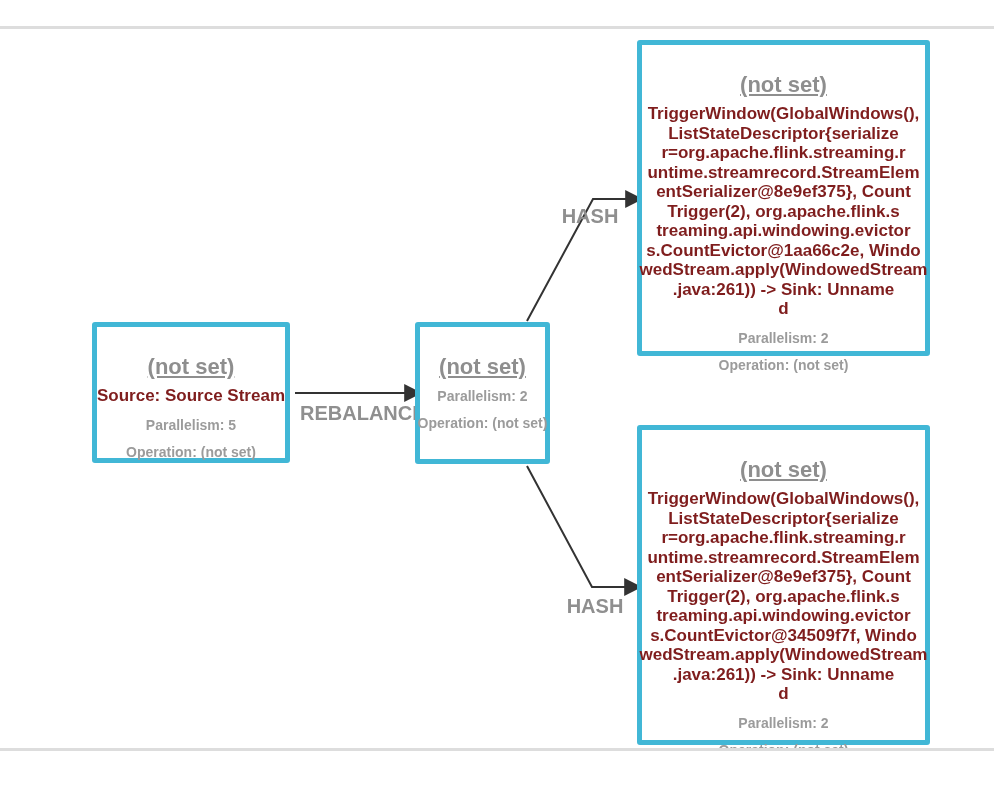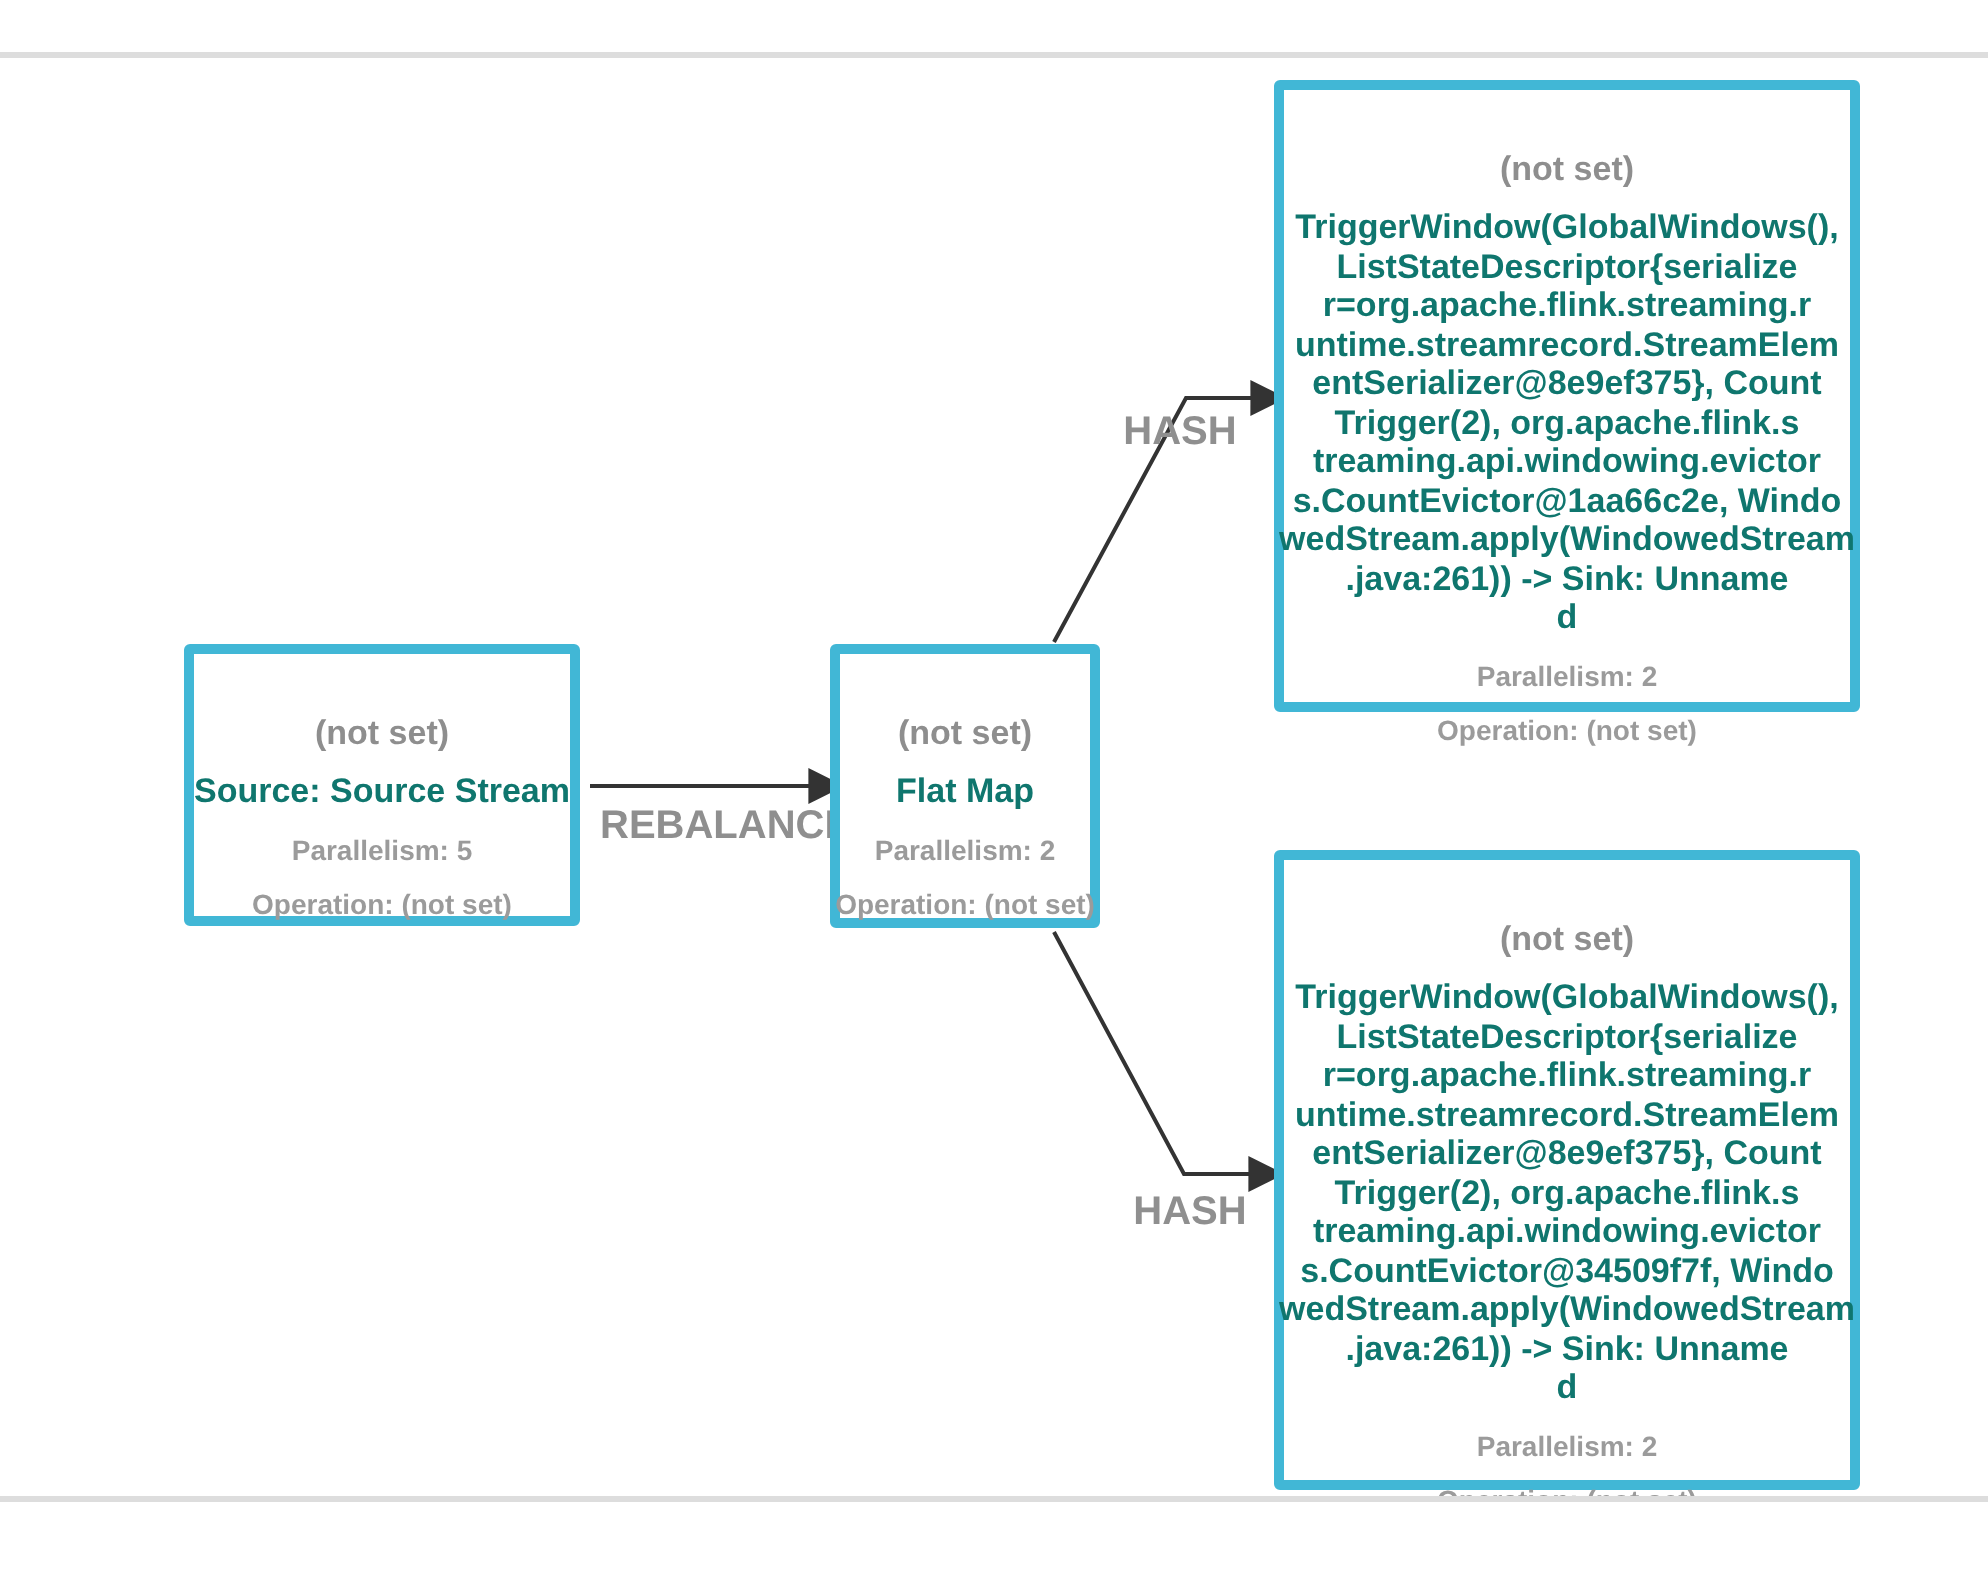--- a/index.html
+++ b/index.html
@@ -72,31 +72,32 @@
     flex-direction: column;
     align-items: center;
     overflow: visible;
   }
   .node-source     { left: 92px;  top: 322px; width: 198px; height: 141px; }
   .node-flatmap    { left: 415px; top: 322px; width: 135px; height: 142px; }
   .node-window-top    { left: 637px; top: 40px;  width: 293px; height: 316px; }
   .node-window-bottom { left: 637px; top: 425px; width: 293px; height: 320px; }
   .node-title {
     margin-top: 30px;
-    font-size: 17px;
+    font-size: 22px;
     line-height: 20px;
     color: var(--title-color, #8e8e8e);
     white-space: nowrap;
     text-align: center;
+    text-decoration: underline;
   }
   .node-name {
     margin-top: 9px;
     font-size: 17px;
     line-height: 19.5px;
-    color: #0f766e;
+    color: #7f1d1d;
     white-space: pre-line;
     text-align: center;
     min-width: 320px; 
   }
   .node-meta {
     margin-top: 12px;
     font-size: 14px;
     line-height: 15px;
     color: var(--meta-color, #9b9b9b);
     white-space: nowrap;
@@ -127,21 +128,20 @@
 
   <div class="node node-source">
     <div class="node-title">(not set)</div>
     <div class="node-name">Source: Source Stream</div>
     <div class="node-meta">Parallelism: 5</div>
     <div class="node-meta">Operation: (not set)</div>
   </div>
 
   <div class="node node-flatmap">
     <div class="node-title">(not set)</div>
-    <div class="node-name">Flat Map</div>
     <div class="node-meta">Parallelism: 2</div>
     <div class="node-meta">Operation: (not set)</div>
   </div>
 
   <div class="node node-window-top">
     <div class="node-title">(not set)</div>
     <div class="node-name">TriggerWindow(GlobalWindows(),
 ListStateDescriptor{serialize
 r=org.apache.flink.streaming.r
 untime.streamrecord.StreamElem

